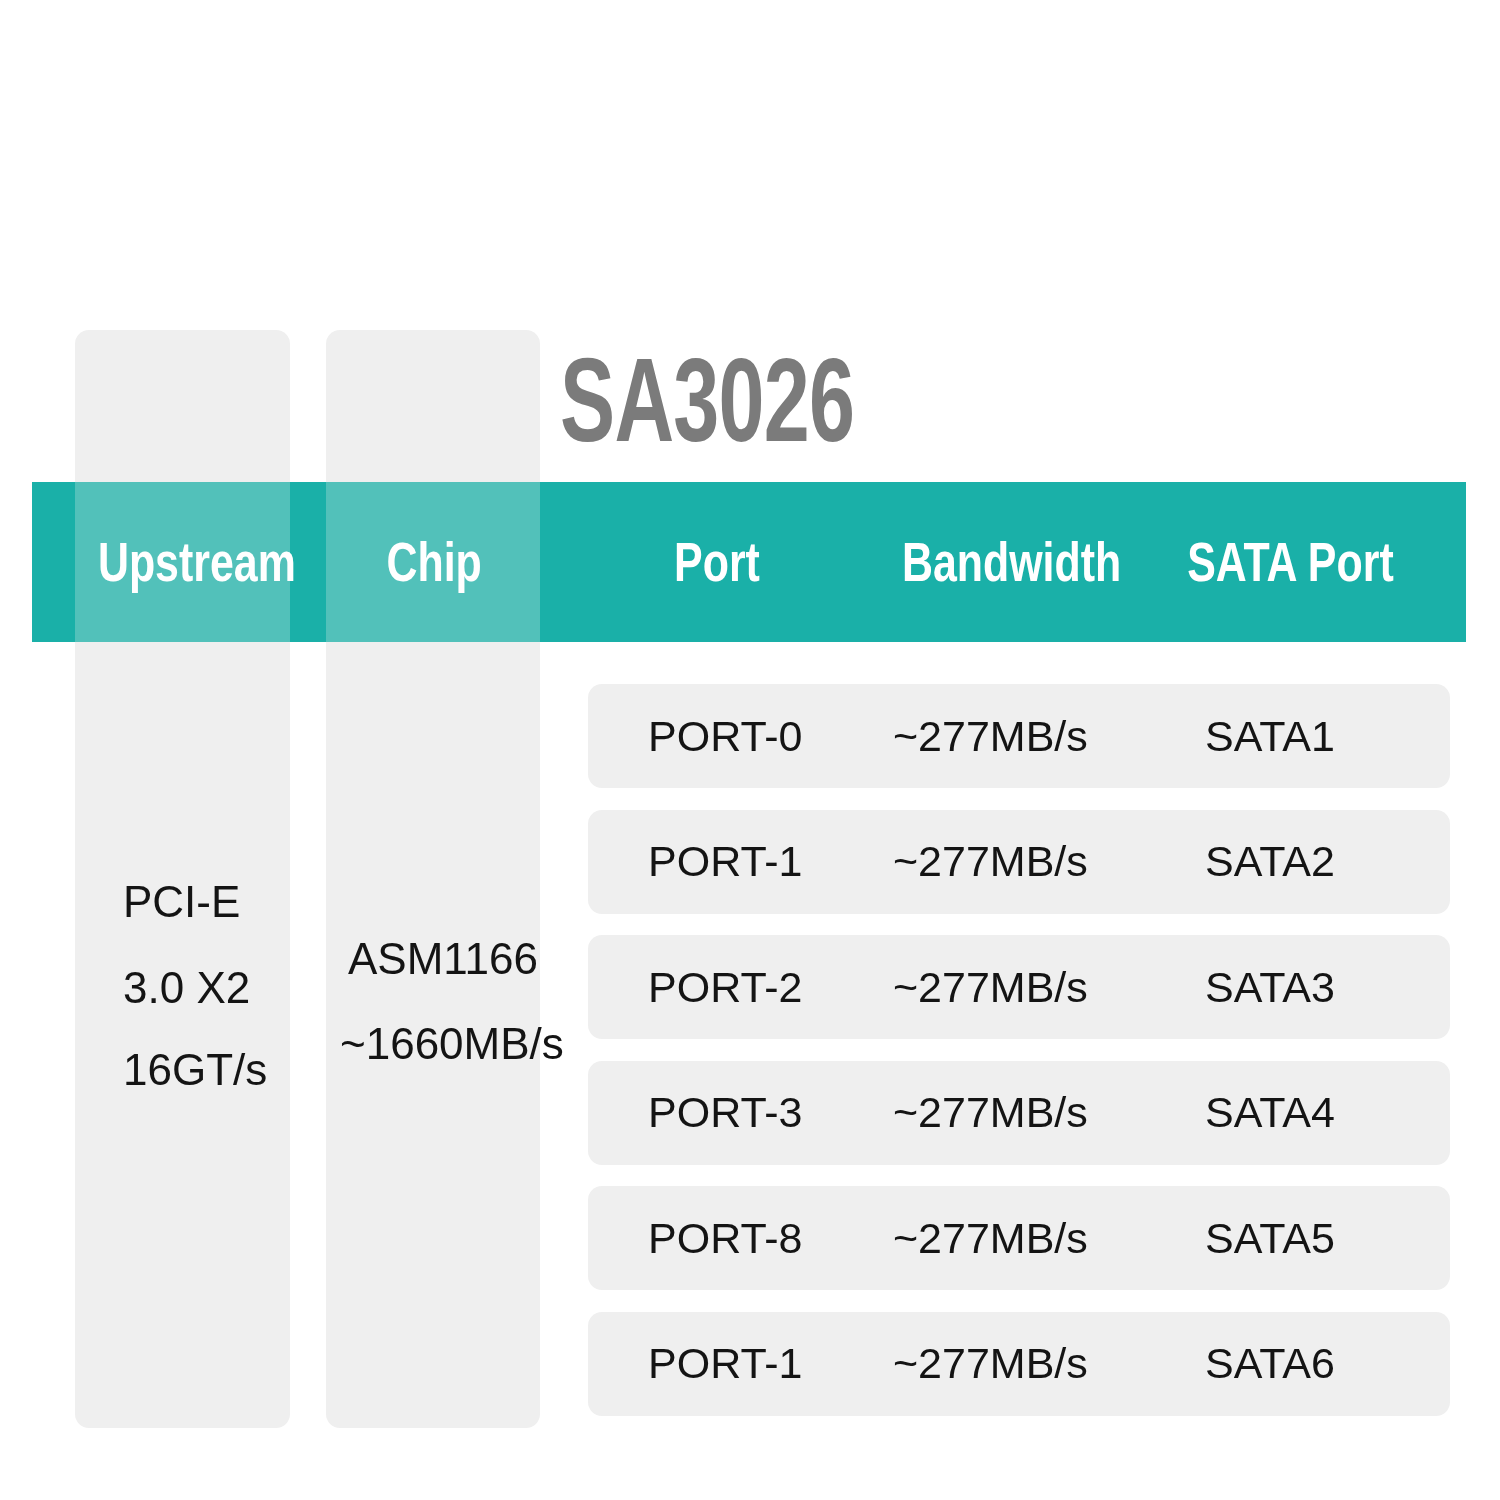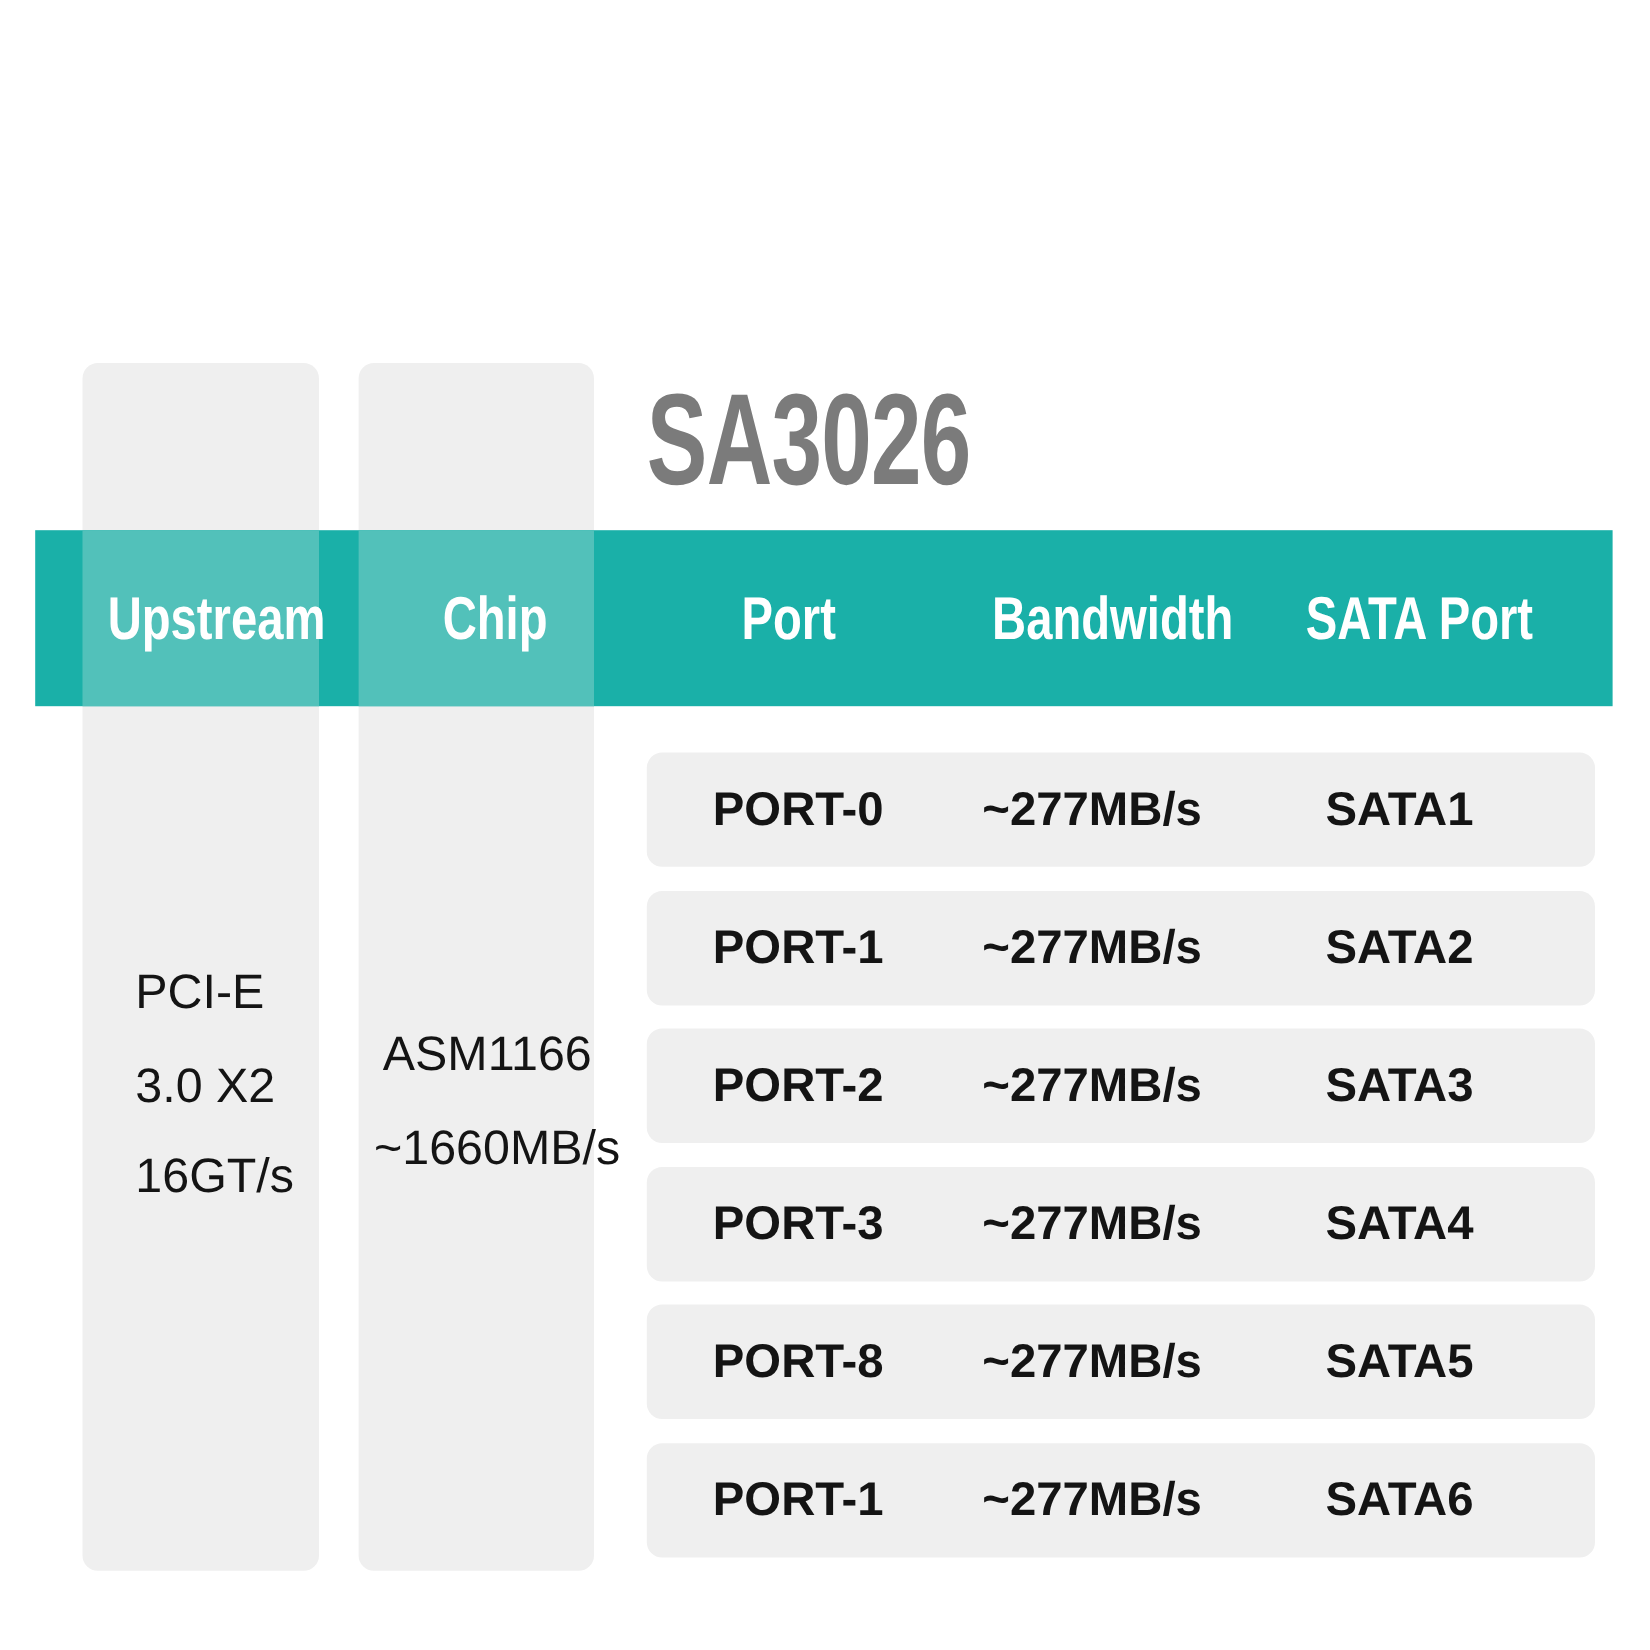--- a/index.html
+++ b/index.html
@@ -18,59 +18,59 @@
   
   .panel {
     position:absolute; top:330px; height:1098px; border-radius:14px;
     background:var(--panel_gray);
   }
   #panel-upstream { left:75px;  width:215px; }
   #panel-chip     { left:326px; width:214px; }
 
   
   .product {
-    position:absolute; top:341px; left:588px; font-size:118px; font-weight:bold;
+    position:absolute; top:341px; left:560px; font-size:118px; font-weight:bold;
     line-height:1; color:var(--product_gray); white-space:nowrap;text-align:right;
   }
   .cond-product { display:inline-block; transform:scaleX(0.70); transform-origin:0 50%; letter-spacing:-1px; }
 
   
   .band {
     position:absolute; left:32px; top:482px; width:1434px; height:160px;
     background:var(--accent_teal);
   }
   .band .overlap { position:absolute; top:0; height:160px; background:var(--overlap_teal); }
   #ov-upstream { left:43px;  width:215px; }
   #ov-chip     { left:294px; width:214px; }
 
   .hcell {
     position:absolute; top:0; height:160px; display:flex; align-items:center;
     justify-content:center; color:var(--header_text); font-size:55px;
     font-weight:bold; white-space:nowrap;
   }
   .cond-h { display:inline-block; transform:scaleX(0.78); }
   #h-upstream { left:43px;   width:244px; }
-  #h-chip     { left:298px;  width:174px;padding-left:33px; }
+  #h-chip     { left:282px;  width:174px;padding-left:33px; }
   #h-port     { left:565px;  width:240px; }
   #h-bw       { left:860px;  width:240px; }
   #h-sata     { left:1138px; width:240px; }
 
   
   .col-line {
     position:absolute; font-size:44px; line-height:44px; color:var(--text_dark);
     white-space:nowrap;
   }
   #up-line-0 { left:123px; top:880px;  }
   #up-line-1 { left:123px; top:966px;  }
   #up-line-2 { left:123px; top:1048px; }
   #chip-line-0 { left:348px; top:937px;  }
   #chip-line-1 { left:340px; top:1022px; }
 
   
-  .rows { position:absolute; left:588px; top:684px; width:862px;font-weight:bold; }
+  .rows { position:absolute; left:588px; top:684px; width:862px; }
   .row {
     position:relative; height:104px; margin-bottom:21.5px; border-radius:14px;
     background:var(--panel_gray); font-size:43px; color:var(--text_dark);
   }
   .cell { position:absolute; top:0; height:104px; display:flex; align-items:center; white-space:nowrap; }
   .cell.port { left:60px; }
   .cell.bw   { left:305px; }
   .cell.sata { left:617px; }
 </style>
 </head>

